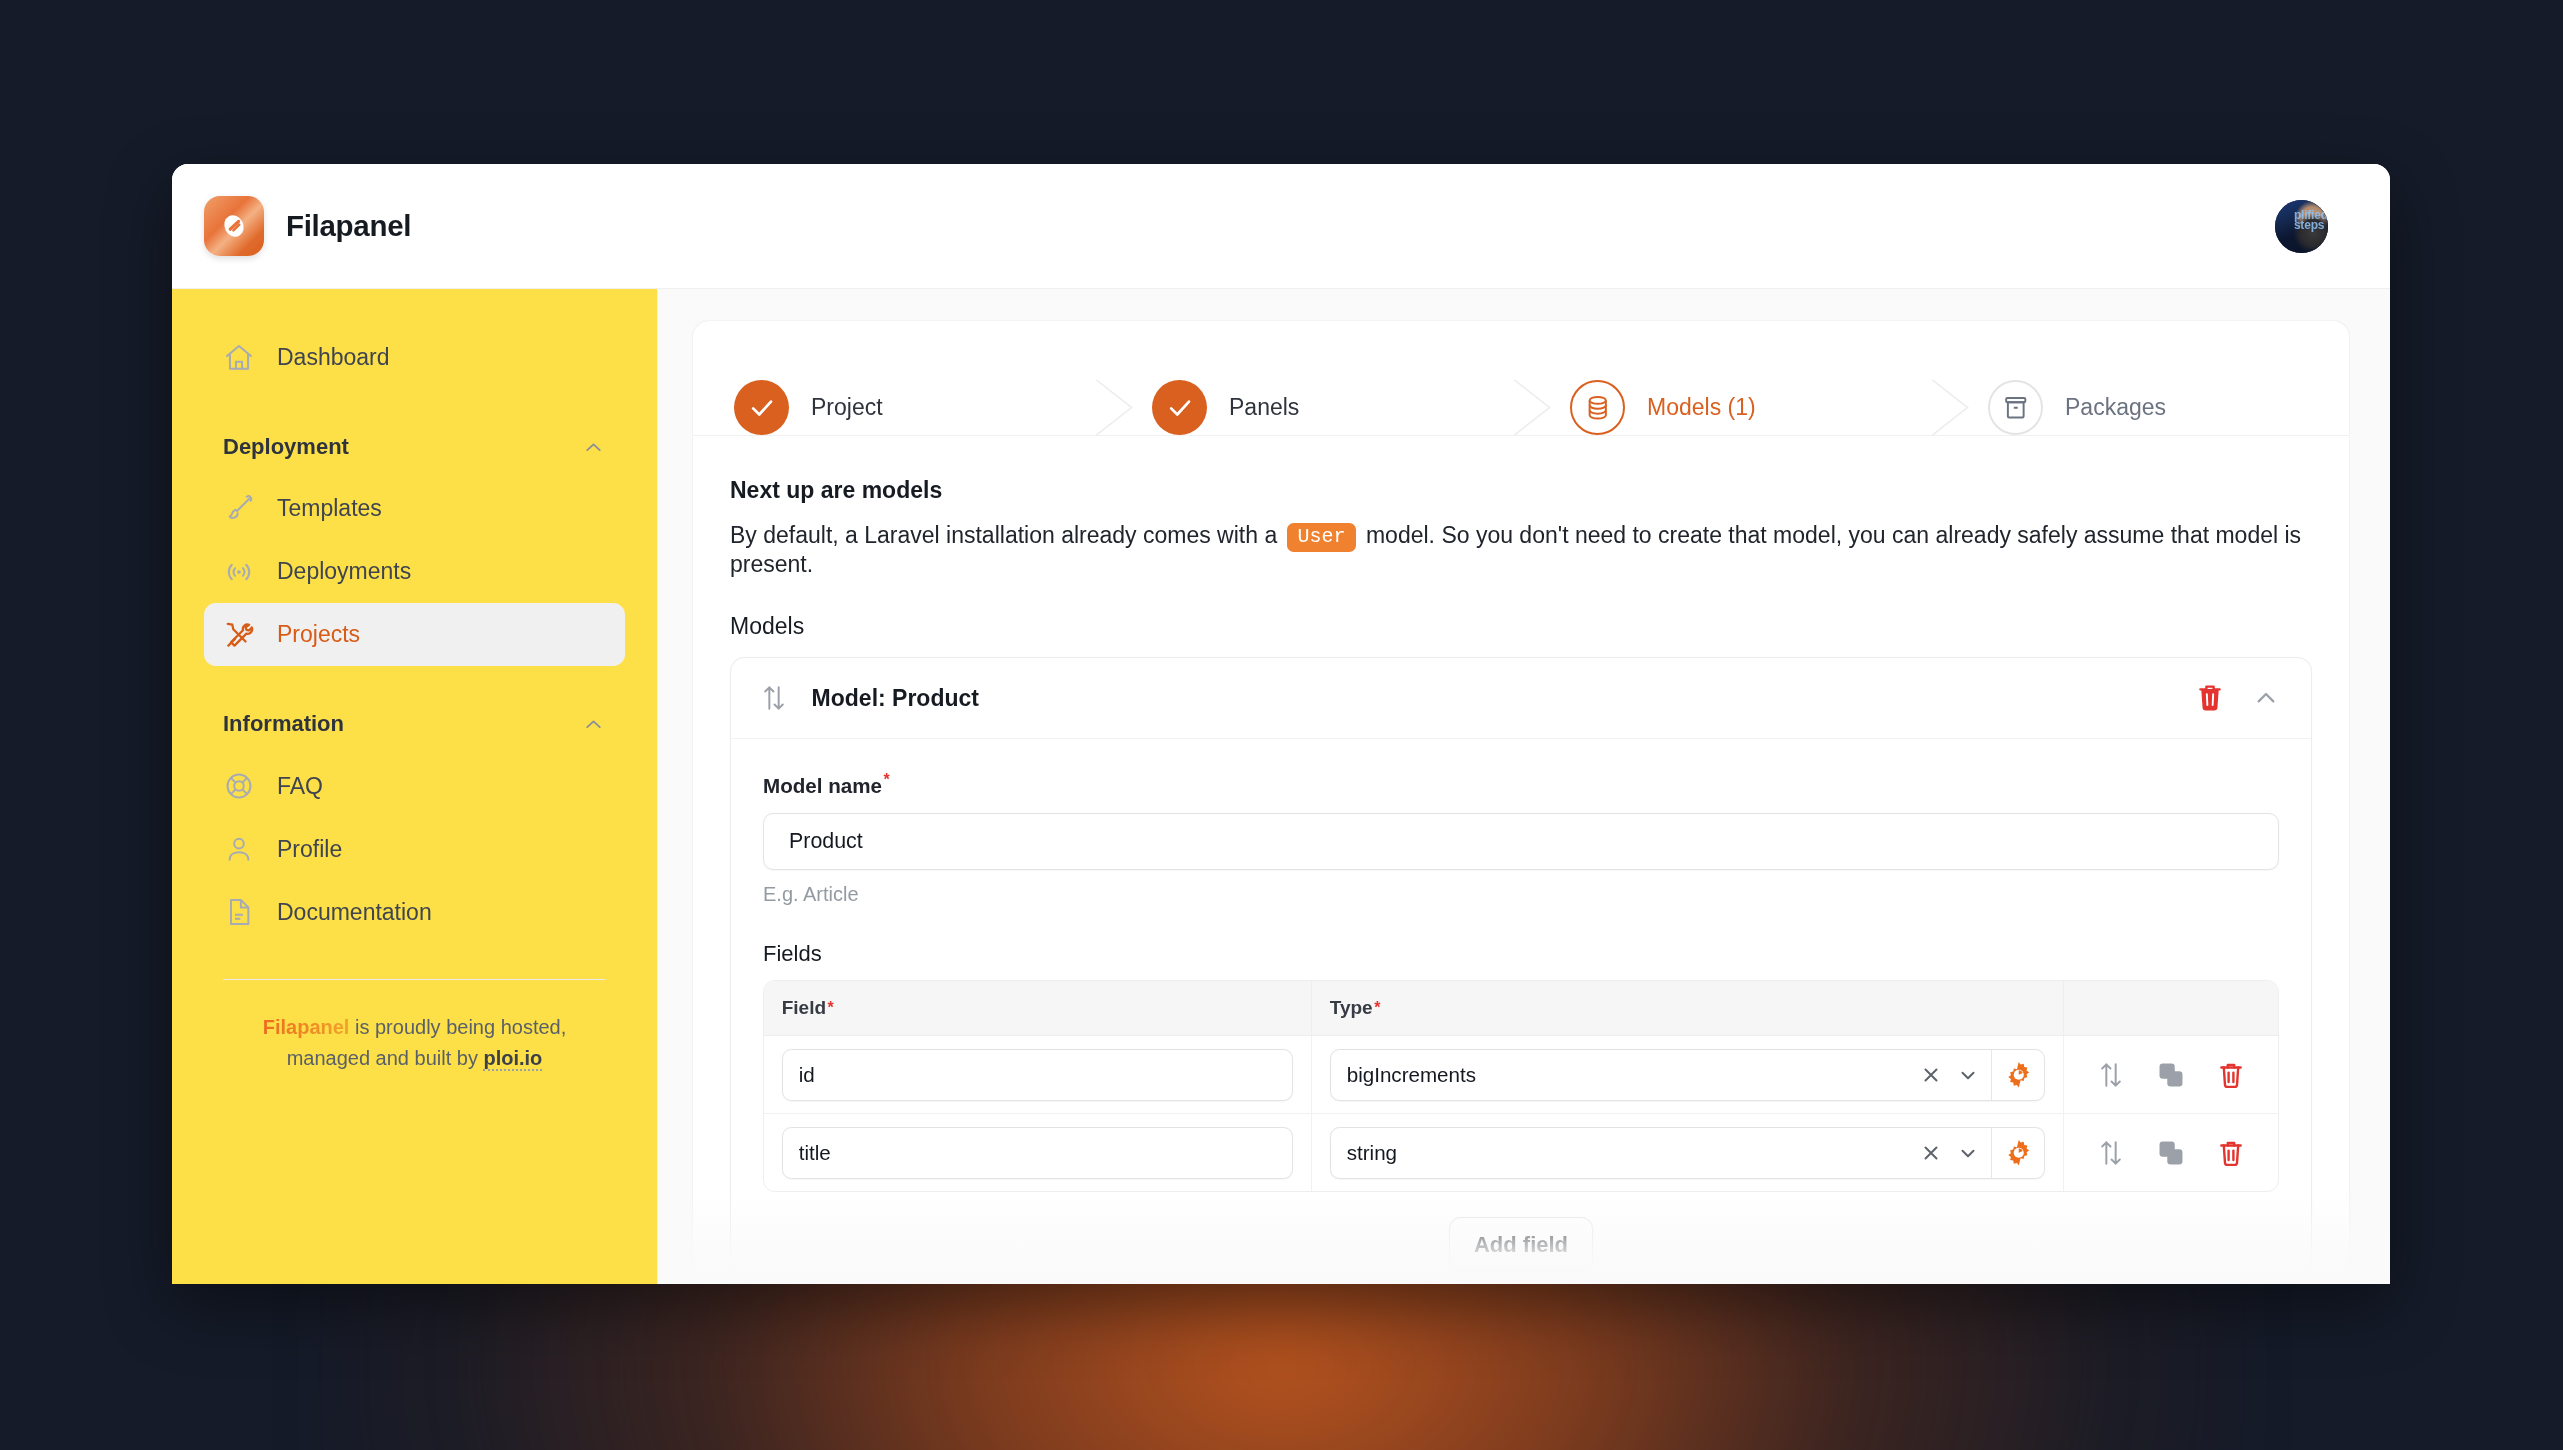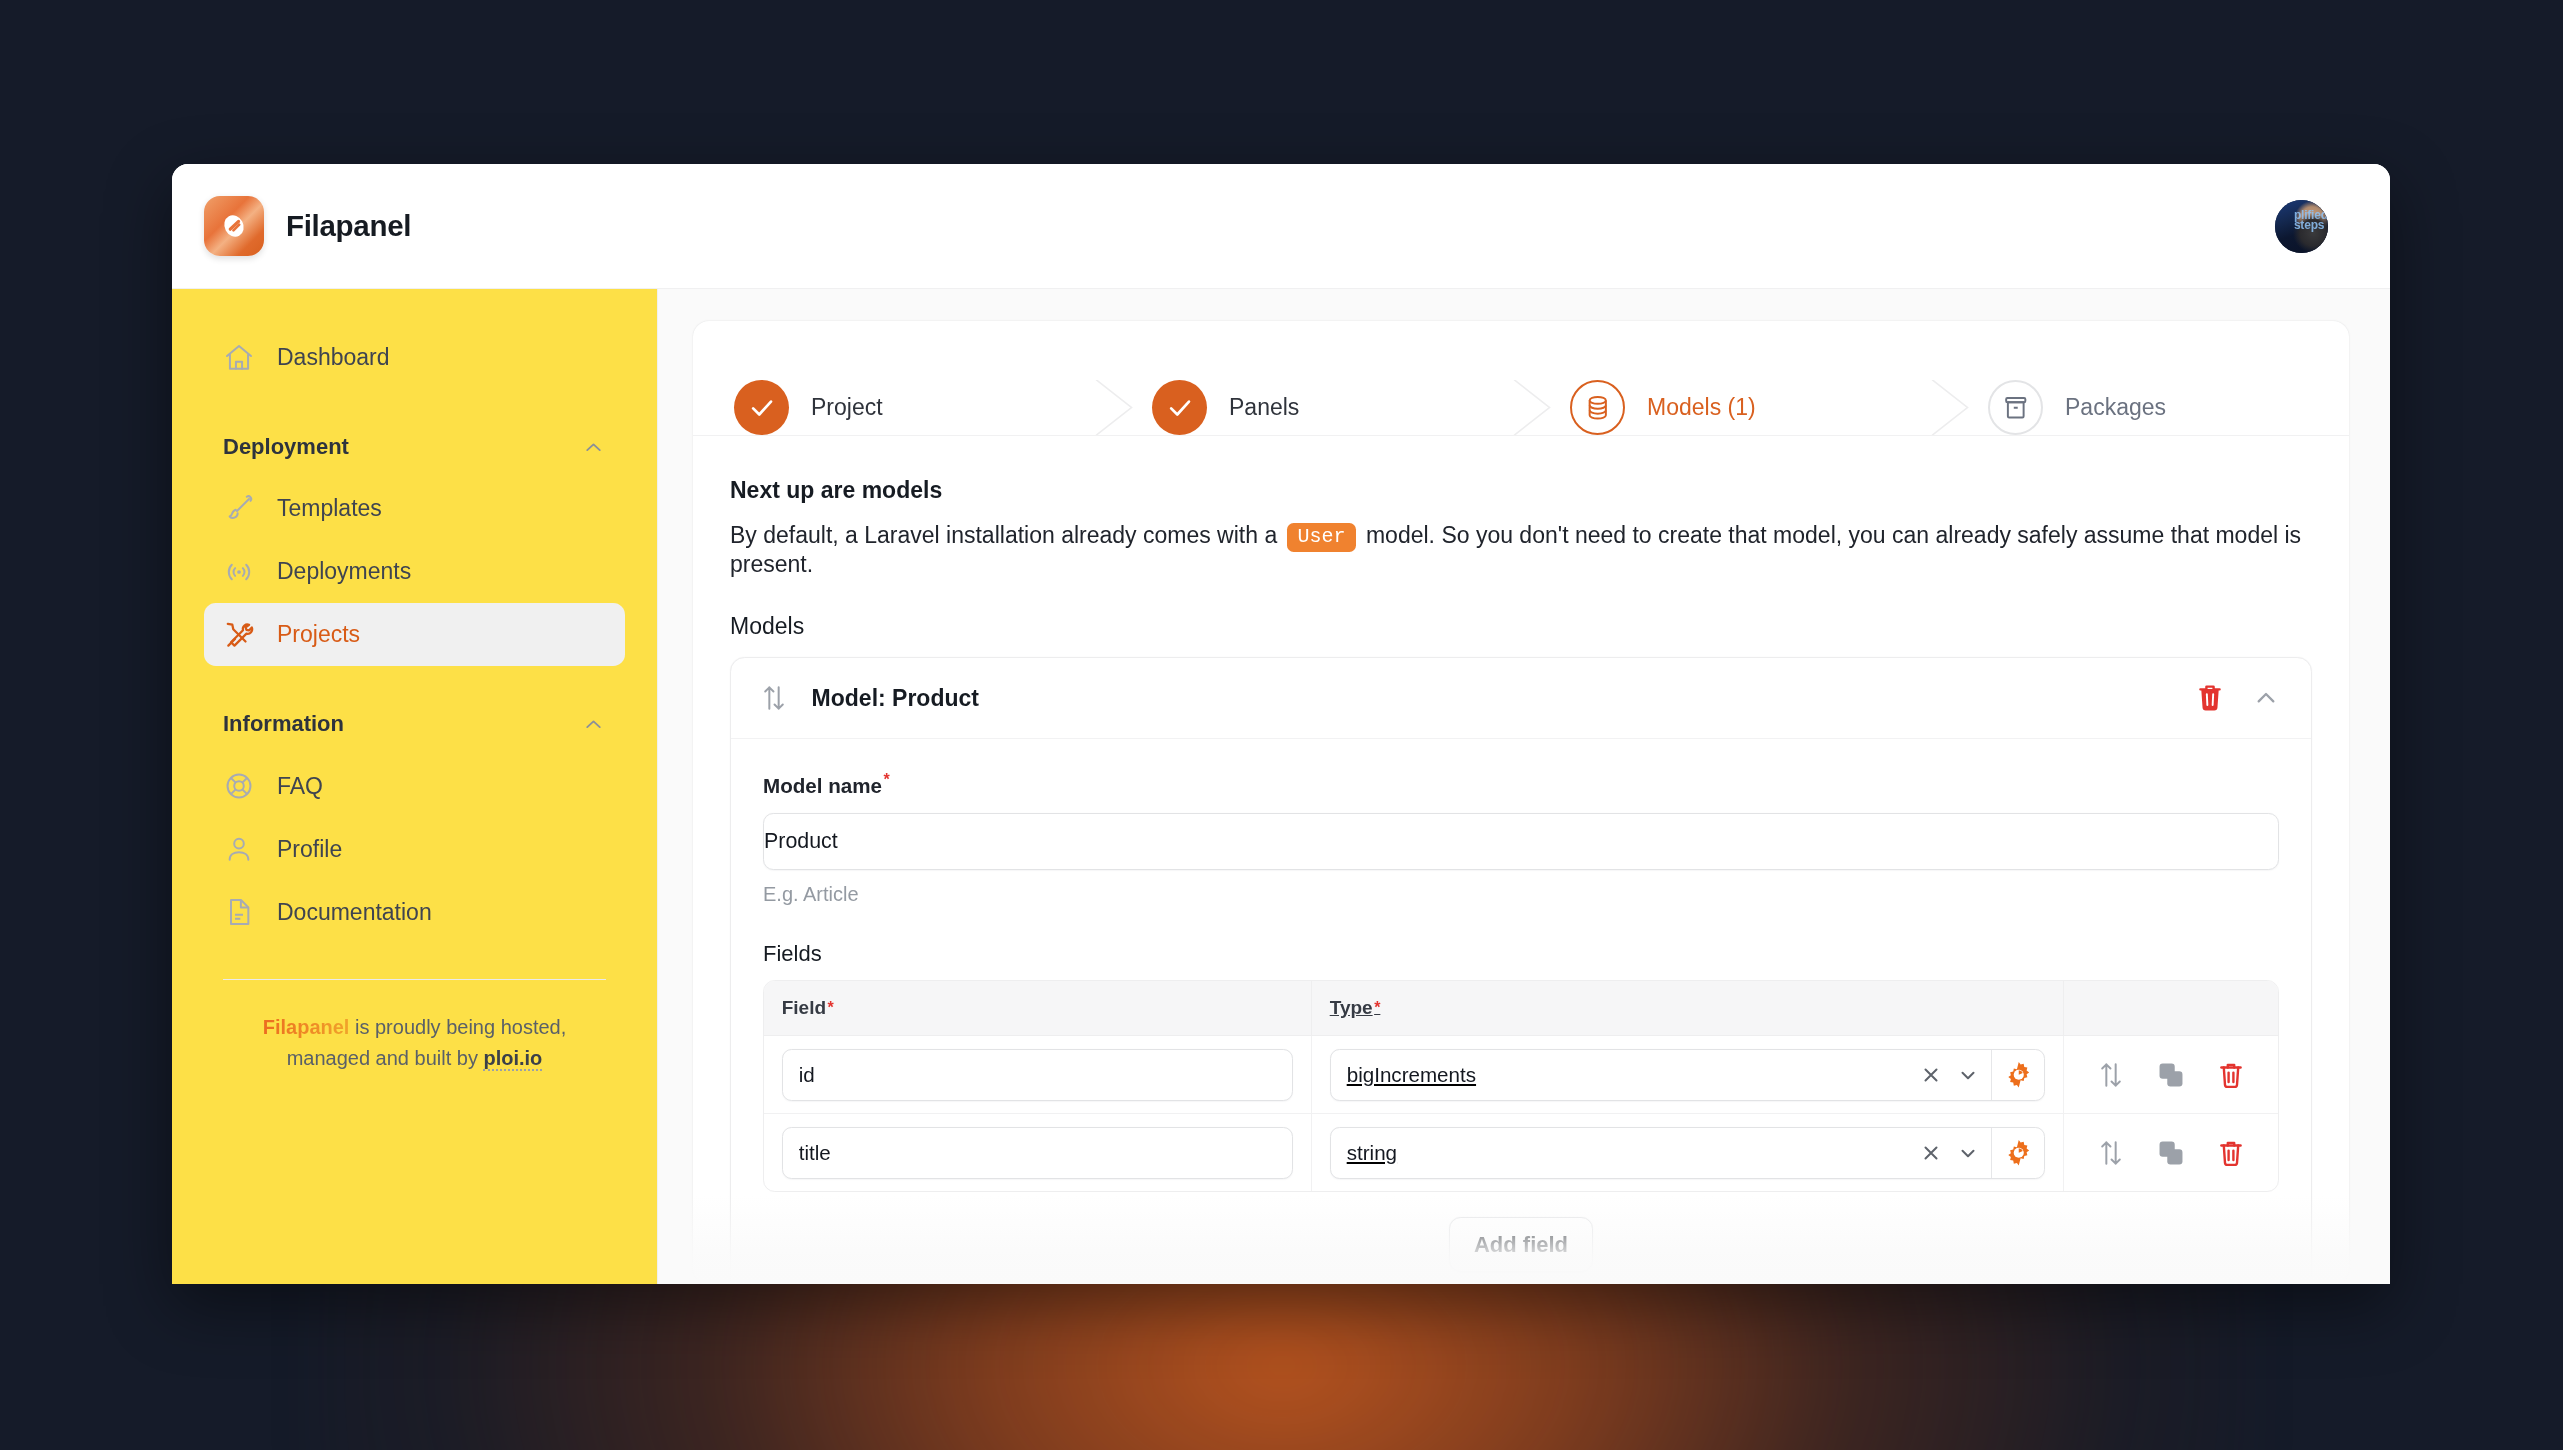--- a/index.html
+++ b/index.html
@@ -206,41 +206,41 @@
   .red-ico { color: #e3342f; }
   #model-card-title { font-size: 23px; font-weight: bold; color: #161b22; }
 
   #model-card-body { padding: 32px 32px 0 32px; }
   .field-label { font-size: 20.6px; font-weight: bold; color: #20242c; }
   .req { color: #e3342f; font-size: 16px; vertical-align: super; margin-left: 1.5px; }
   .text-input {
     margin-top: 14.7px; height: 57px; width: 100%;
     border: 1.5px solid #e2e3e5; border-radius: 10.3px;
     background: #fff; display: flex; align-items: center;
-    padding: 0 0; font-size: 21.4px; color: #141820;
+    padding: 0 25px; font-size: 21.4px; color: #141820;
     box-shadow: 0 0.7px 1.5px rgba(16,24,40,0.04);
   }
   .hint { font-size: 20px; color: #949aa2; margin-top: 13.3px; }
 
   .fields-label { font-size: 22px; color: #161b22; margin-top: 35px; }
 
   
   #fields-table {
     margin-top: 13.3px;
     border: 1.5px solid #eeeeef; border-radius: 11.8px;
     overflow: hidden; background: #fff;
   }
   .ftr { display: flex; }
   .fth {
     background: #f6f6f7; height: 55px; display: flex; align-items: center;
     padding: 0 17.7px; font-size: 19px; font-weight: bold; color: #363b44;
     border-bottom: 1.5px solid #eeeeef;
   }
   .col-field { flex: 0 0 547px; }
-  .col-type  { flex: 0 0 752px; border-left: 1.5px solid #eeeeef; text-decoration: underline; }
+  .col-type  { flex: 0 0 752px; border-left: 1.5px solid #eeeeef; }
   .col-act   { flex: 1 1 auto;  border-left: 1.5px solid #eeeeef; }
   .ftd { height: 77px; display: flex; align-items: center; padding: 0 17.7px; }
   .ftd.col-type, .ftd.col-act { border-left: 1.5px solid #f1f1f2; }
   .row-sep { border-bottom: 1.5px solid #f1f1f2; }
 
   .cell-input {
     height: 52px; width: 100%;
     border: 1.5px solid #e2e3e5; border-radius: 9.6px; background: #fff;
     display: flex; align-items: center; padding: 0 16px;
     font-size: 20.6px; color: #141820;

